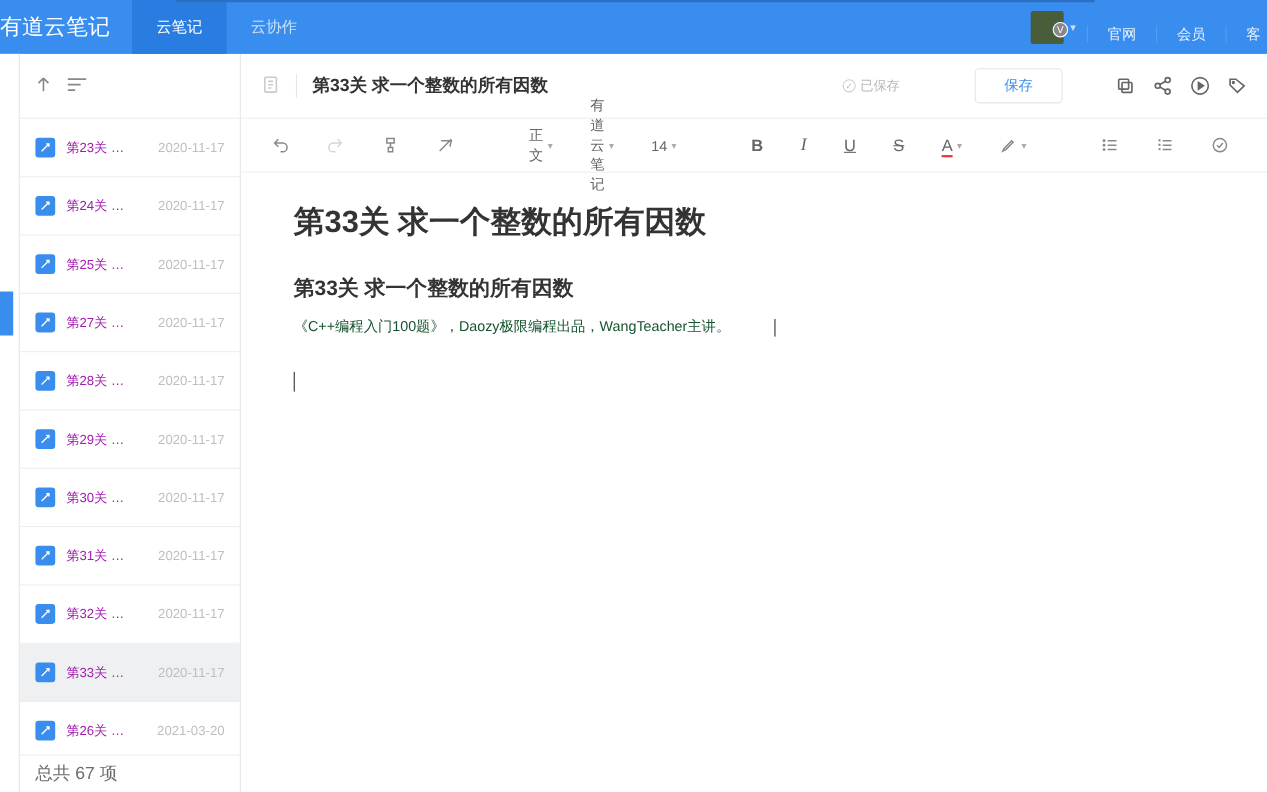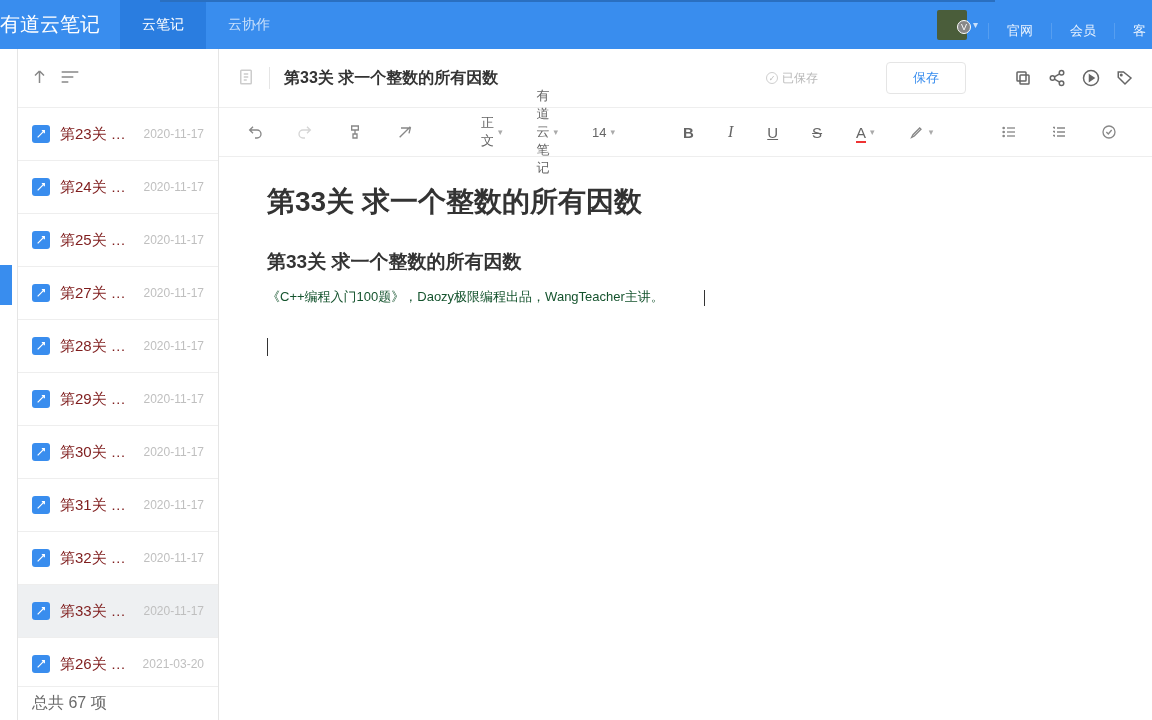--- a/index.html
+++ b/index.html
@@ -34,21 +34,21 @@
 .back-icon svg { width:18px; height:18px; }
 .search { flex:1; height:34px; border:1px solid #ddd; border-radius:17px; display:flex; align-items:center; padding:0 10px; color:#bbb; gap:6px;}
 .search svg{width:15px;height:15px;}
 .search-ph{font-size:12px;}
 .sort-icon svg{width:20px;height:14px;}
 .note-items { flex:1; overflow:auto; }
 .note-item { height:53px; display:flex; align-items:center; padding:0 14px; gap:10px; border-bottom:1px solid #eee; cursor:pointer;}
 .note-item.selected { background:#eef0f2; }
 .note-icon { width:18px; height:18px; border-radius:3px; background:#398dee; display:flex; align-items:center; justify-content:center; flex-shrink:0;}
 .note-icon svg{width:10px;height:10px;}
-.note-title { flex:1; font-size:15px; color:#7f1d1d; white-space:nowrap; overflow:hidden; text-overflow:ellipsis;}
+.note-title { flex:1; font-size:12px; color:#a21caf; white-space:nowrap; overflow:hidden; text-overflow:ellipsis;}
 .note-date { font-size:12px; color:#bfbfbf; }
 .list-footer { height:34px; border-top:1px solid #eee; display:flex; align-items:center; padding:0 14px; font-size:16px; color:#6b6b6b;}
 
 
 .editor { flex:1; display:flex; flex-direction:column; background:#fff; min-width:0;}
 .editor-header { height:59px; display:flex; align-items:center; padding:0 18px; gap:14px; border-bottom:1px solid #eee;}
 .doc-icon{color:#bbb;}
 .divider-v{width:1px;height:22px;background:#e5e5e5;}
 .doc-title{font-size:16px; font-weight:600; color:#333; flex:0 0 auto;}
 .header-spacer{flex:1;}

